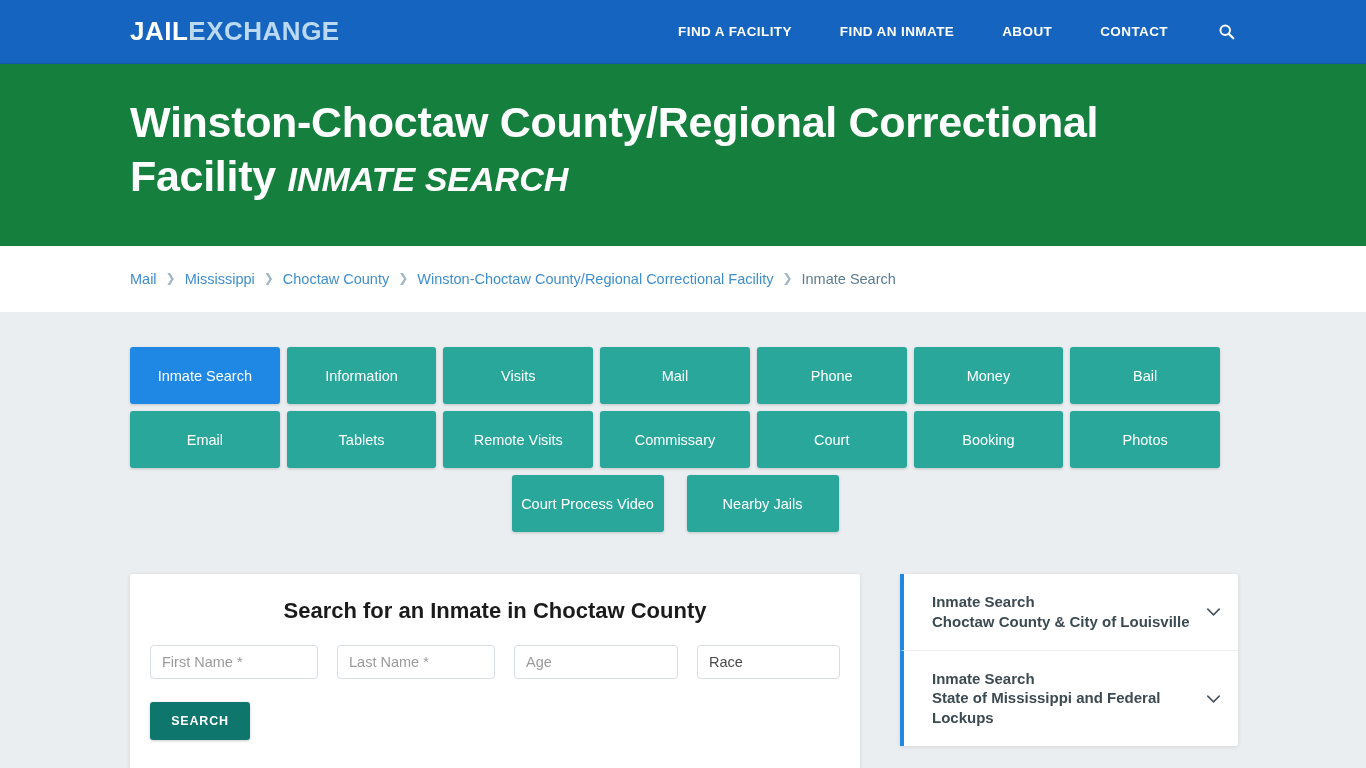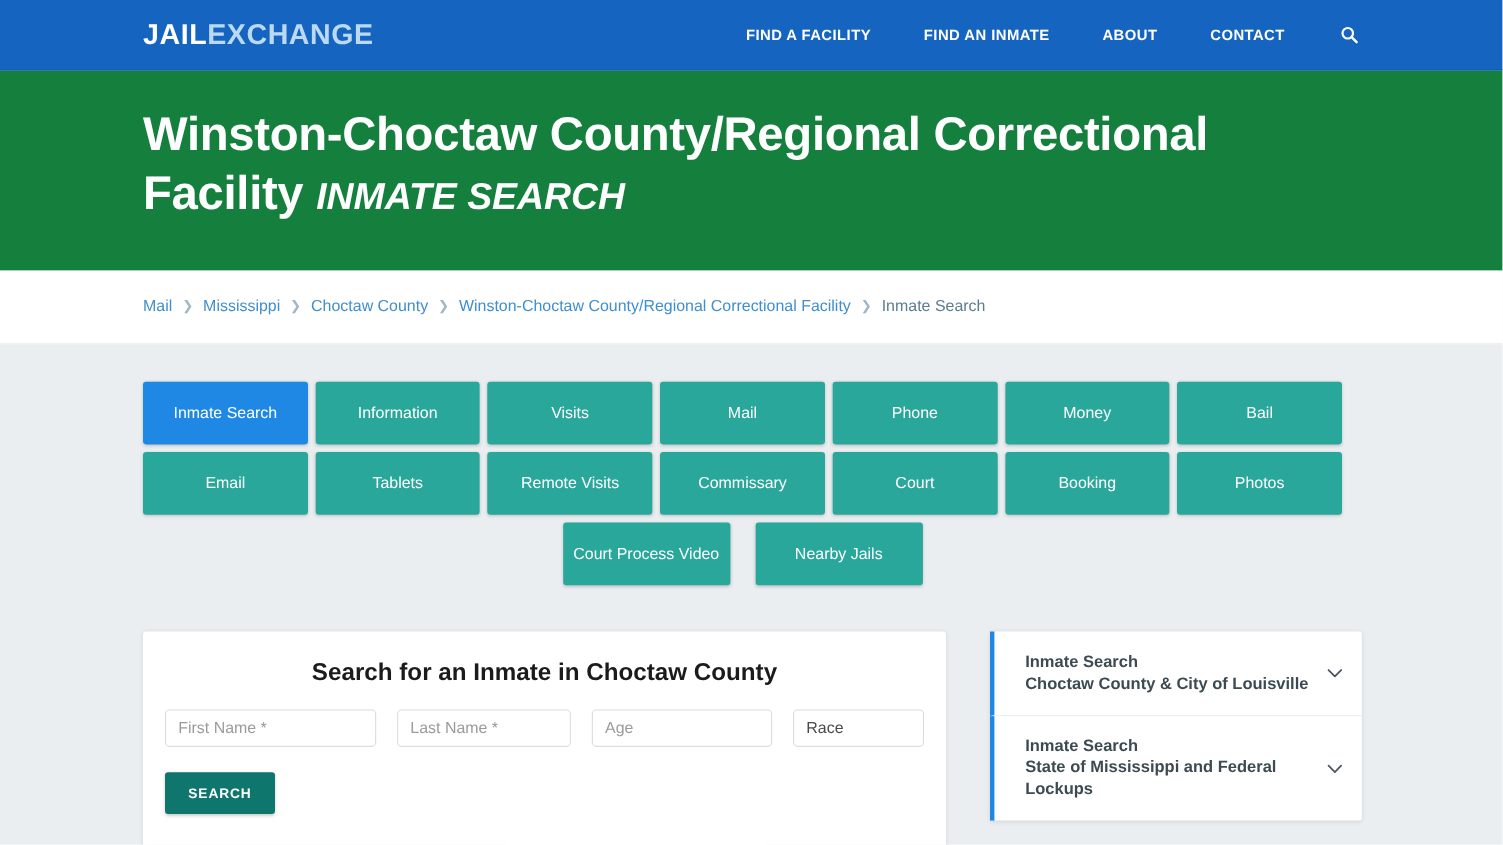--- a/index.html
+++ b/index.html
@@ -184,21 +184,21 @@
     border: 1px solid #d8dde1;
     border-radius: 4px;
     font-size: 14.5px;
     font-family: "Liberation Sans", sans-serif;
     color: #4a4a4a;
     padding: 0 11px;
     background: #ffffff;
     outline: none;
   }
   .form-row input::placeholder { color: #9b9b9b; }
-  .f-first { width: 192px; }
+  .f-first { width: 168px; }
   .f-last  { width: 158px; }
   .f-age   { width: 164px; }
   .f-race  {
     width: 160px;
     appearance: none;
     -webkit-appearance: none;
     background-image:
       linear-gradient(45deg, transparent 50%, #5a5a5a 50%),
       linear-gradient(135deg, #5a5a5a 50%, transparent 50%);
     background-position:

